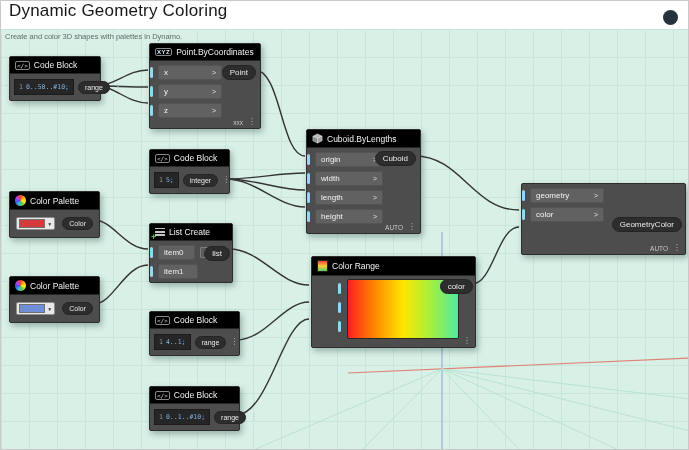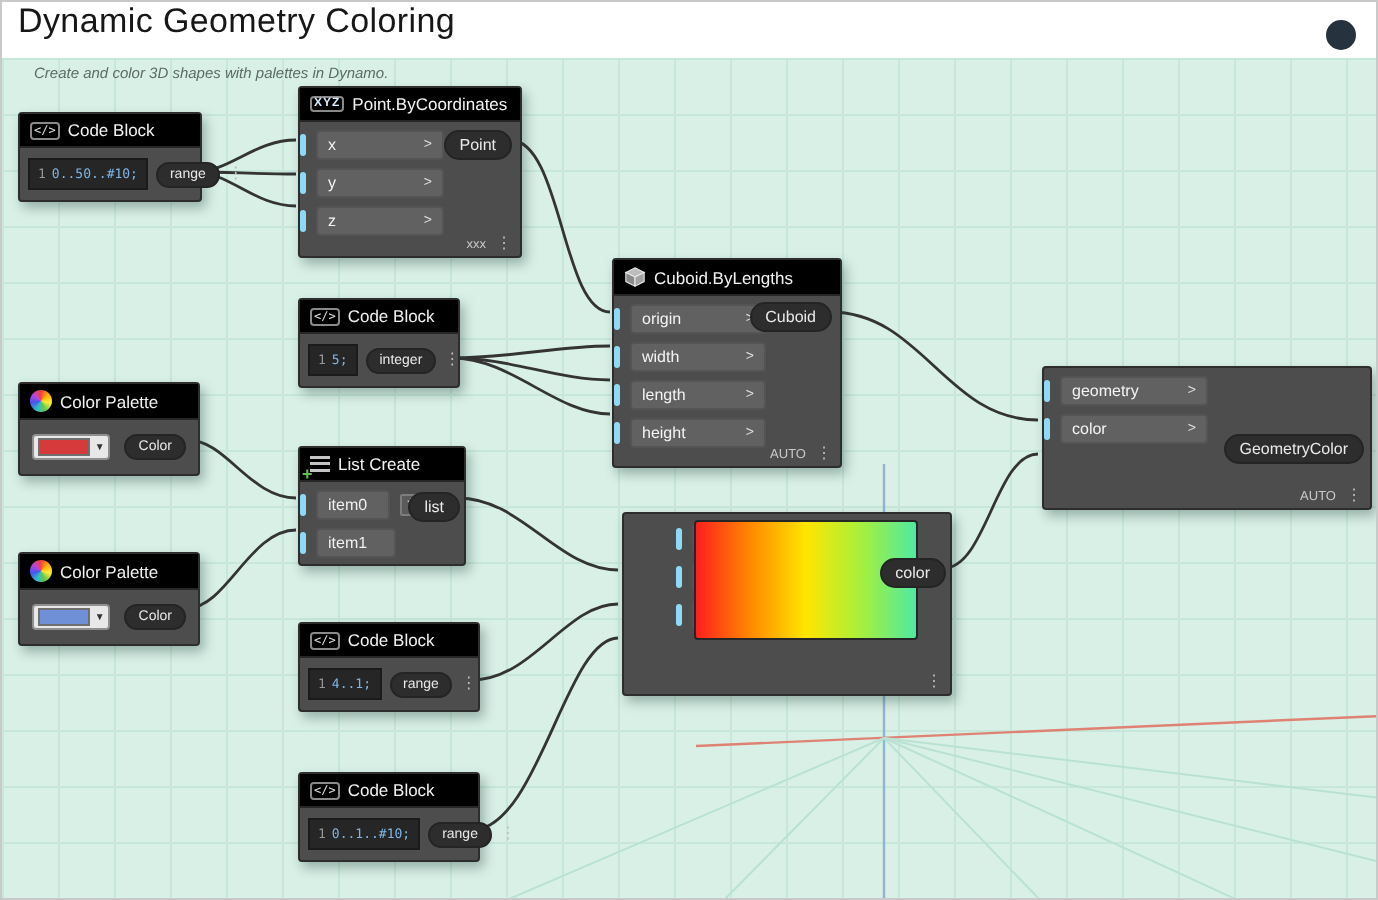--- a/index.html
+++ b/index.html
@@ -2,21 +2,21 @@
 <html><head>
 <meta charset="utf-8">
 <style>
   html,body{margin:0;padding:0;}
   .screen{position:relative;width:689px;height:450px;overflow:hidden;background:#ffffff;
           border:1px solid #c9c9c9;box-sizing:border-box;font-family:"Liberation Sans",sans-serif;}
   
   .topbar{position:absolute;top:0;left:0;right:0;height:28px;background:#ffffff;z-index:5;}
   .page-title{position:absolute;left:8px;top:0;font-size:17px;color:#171717;letter-spacing:.2px;}
   .avatar{position:absolute;right:10px;top:9px;width:15px;height:15px;border-radius:50%;background:#26323e;z-index:6;}
-  .subtitle{position:absolute;left:16px;top:31px;font-size:7.5px;color:#5c6b66;z-index:4;font-style:italic;}
+  .subtitle{position:absolute;left:4px;top:31px;font-size:7.5px;color:#5c6b66;z-index:4;}
   
   .canvas{position:absolute;left:0;top:28px;width:689px;height:422px;background:#d9f0e7;
     background-image:linear-gradient(#c6e7da 1px,transparent 1px),linear-gradient(90deg,#c6e7da 1px,transparent 1px);
     background-size:28px 28px;}
   svg.layer{position:absolute;left:0;top:0;width:689px;height:450px;z-index:2;}
   
   .node{position:absolute;z-index:3;background:#4d4d4d;border:1px solid #2d2d2d;border-radius:2px;
         box-shadow:2px 3px 6px rgba(25,60,48,.35);color:#efefef;}
   .nhead{display:flex;align-items:center;gap:4px;background:#000000;padding:3px 5px;font-size:8.5px;
          white-space:nowrap;border-bottom:1px solid #262626;color:#f2f2f2;}
@@ -249,20 +249,24 @@
     <div class="palbody">
       <span class="dropdown">
         <span class="swatch" style="background:#6f8fd6"></span>
         <span class="dd-arrow">▼</span>
       </span>
       <span class="codeout">Color</span>
     </div>
   </div>
 
   <div class="node" style="left:310px;top:255px;width:163px;height:90px">
+    <div class="nhead">
+      <span class="grad-ic"></span>
+      <span>Color Range</span>
+    </div>
     <div class="cr-body">
       <div class="iport cr-in">
         <span>colors</span>
       </div>
       <div class="iport cr-in">
         <span>indices</span>
       </div>
       <div class="iport cr-in">
         <span>value</span>
       </div>

